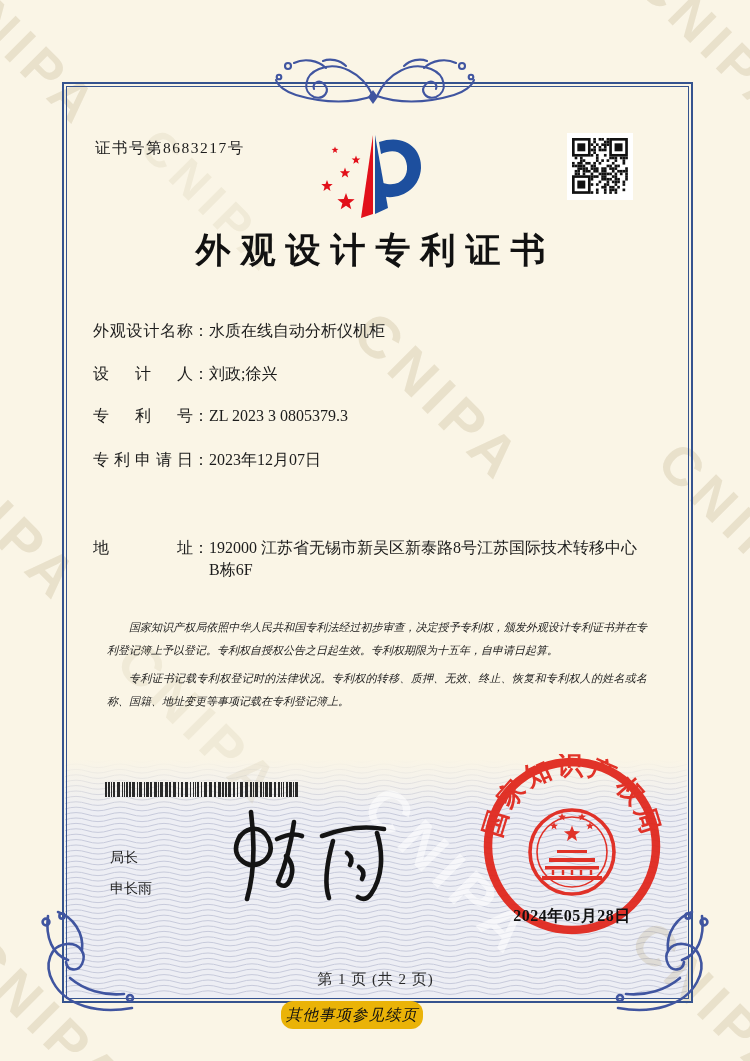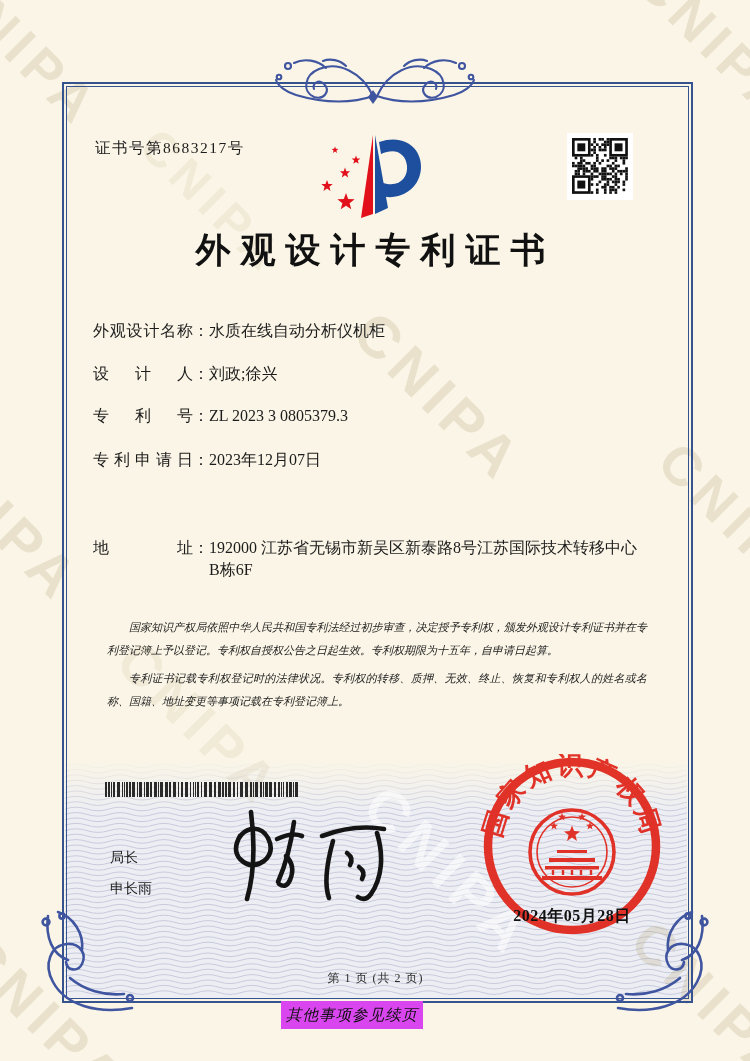--- a/index.html
+++ b/index.html
@@ -51,24 +51,24 @@
   .signer{position:absolute;left:110px;top:842px;z-index:10;
           font-family:"Liberation Sans","DejaVu Sans",sans-serif;
           font-size:14px;line-height:31px;color:#1d1d1d;}
   .sig{position:absolute;left:214px;top:806px;z-index:10;}
 
   .seal{position:absolute;left:479px;top:754px;z-index:11;opacity:.92;}
   .seal-date{position:absolute;left:479px;top:906px;width:186px;text-align:center;
              font-size:16px;font-weight:bold;color:#111;z-index:12;letter-spacing:.5px;}
 
   .page-num{position:absolute;left:62px;top:970px;width:627px;text-align:center;
-            font-size:12px;color:#2a2a2a;z-index:10;letter-spacing:1px;}
-  .cont-note{position:absolute;left:281px;top:1001px;width:142px;height:28px;background:#d946ef;
+            font-size:15px;color:#2a2a2a;z-index:10;letter-spacing:1px;}
+  .cont-note{position:absolute;left:281px;top:1001px;width:142px;height:28px;background:#eab308;
              z-index:10;text-align:center;font-size:15.5px;line-height:28px;font-style:italic;
-             letter-spacing:1px;color:#111;}
+             letter-spacing:1px;color:#111;border-radius:12px;}
 </style>
 </head>
 <body>
 
 <div class="page">
 
   <span class="wm" style="left:-28px;top:-46px;font-size:54px;">CNIPA</span>
   <span class="wm" style="left:668px;top:-50px;font-size:54px;">CNIPA</span>
   <span class="wm faint" style="left:168px;top:118px;font-size:48px;">CNIPA</span>
   <span class="wm" style="left:388px;top:298px;font-size:58px;">CNIPA</span>

